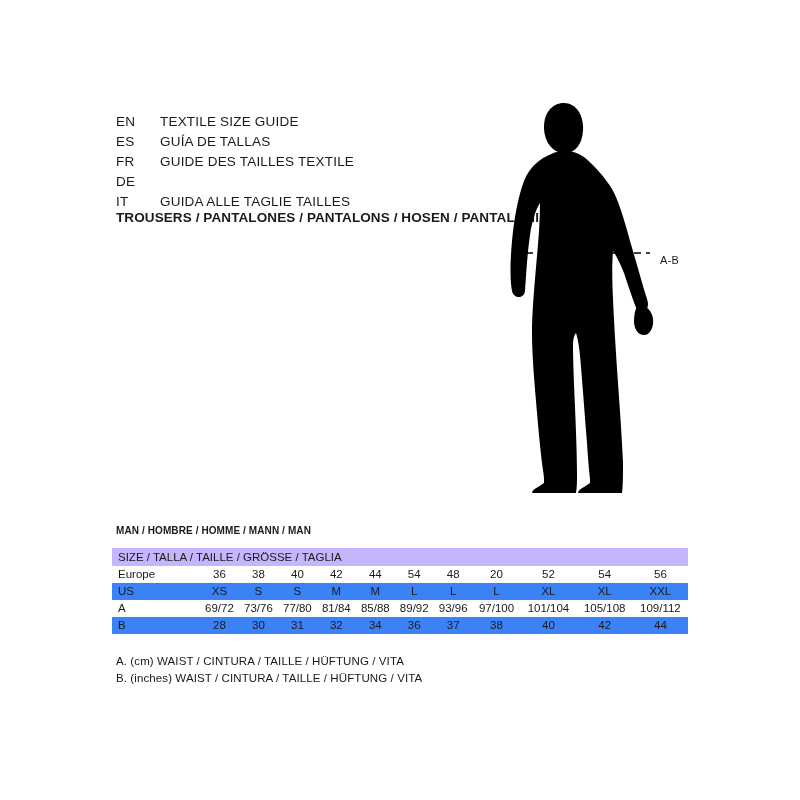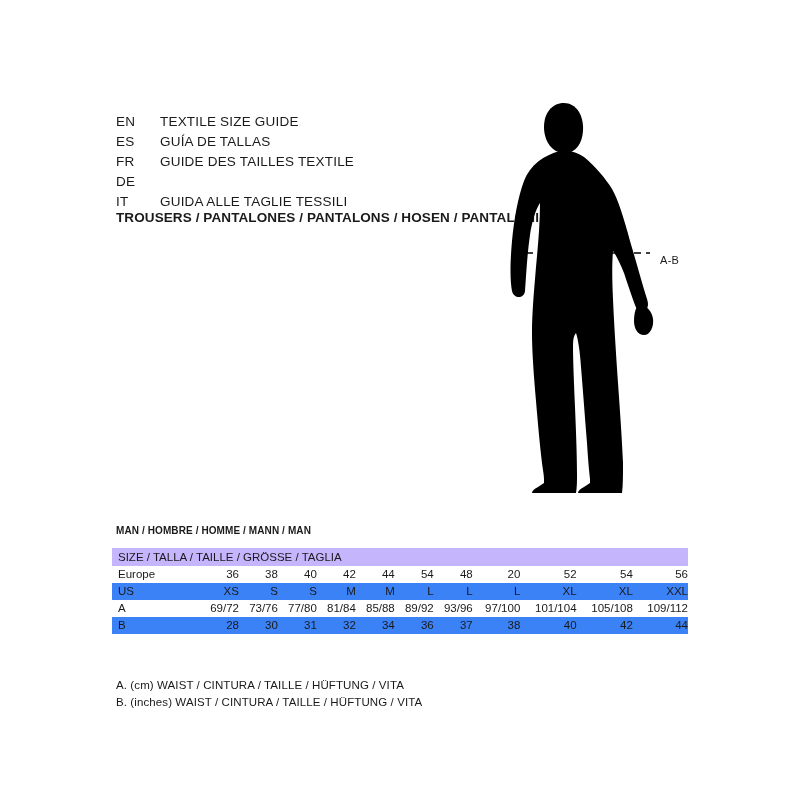--- a/index.html
+++ b/index.html
@@ -89,21 +89,21 @@
     left: 112px;
     top: 548px;
     width: 576px;
     border-collapse: collapse;
     font-size: 11.5px;
   }
   table.size-table td {
     padding: 0;
     height: 17px;
     line-height: 17px;
-    text-align: right;
+    text-align: center;
     white-space: nowrap;
   }
   table.size-table td.rowlabel {
     text-align: left;
     padding-left: 6px;
     width: 82px;
   }
   tr.header-row td {
     background: #c4b5fd;
     text-align: left;
@@ -118,21 +118,20 @@
   tr.plain td {
     background: #ffffff;
   }
 
   .footnotes {
     position: absolute;
     left: 116px;
     top: 653px;
     font-size: 11.5px;
     line-height: 17px;
-    margin-top: 24px;
   }
   .footnotes div {
     letter-spacing: 0.1px;
   }
 </style>
 </head>
 <body>
 
 <div class="page">
 
@@ -147,21 +146,21 @@
     </div>
     <div class="lang-row">
       <span class="lang-code">FR</span>
       <span class="lang-title">GUIDE DES TAILLES TEXTILE</span>
     </div>
     <div class="lang-row">
       <span class="lang-code">DE</span>
     </div>
     <div class="lang-row">
       <span class="lang-code">IT</span>
-      <span class="lang-title">GUIDA ALLE TAGLIE TESSILI</span>
+      <span class="lang-title">GUIDA ALLE TAGLIE TAILLES</span>
     </div>
   </div>
 
   <div class="garment-line">TROUSERS / PANTALONES / PANTALONS / HOSEN / PANTALONI</div>
 
   <div class="figure-wrap">
     <svg width="240" height="410" viewBox="0 0 240 410" xmlns="http://www.w3.org/2000/svg">
 
       <path fill="#000000" d="M84,8 C72,8 64,18 64,32 C64,44 70,56 82,58 C94,60 102,50 103,36 C104,20 96,8 84,8 Z"></path>
 

